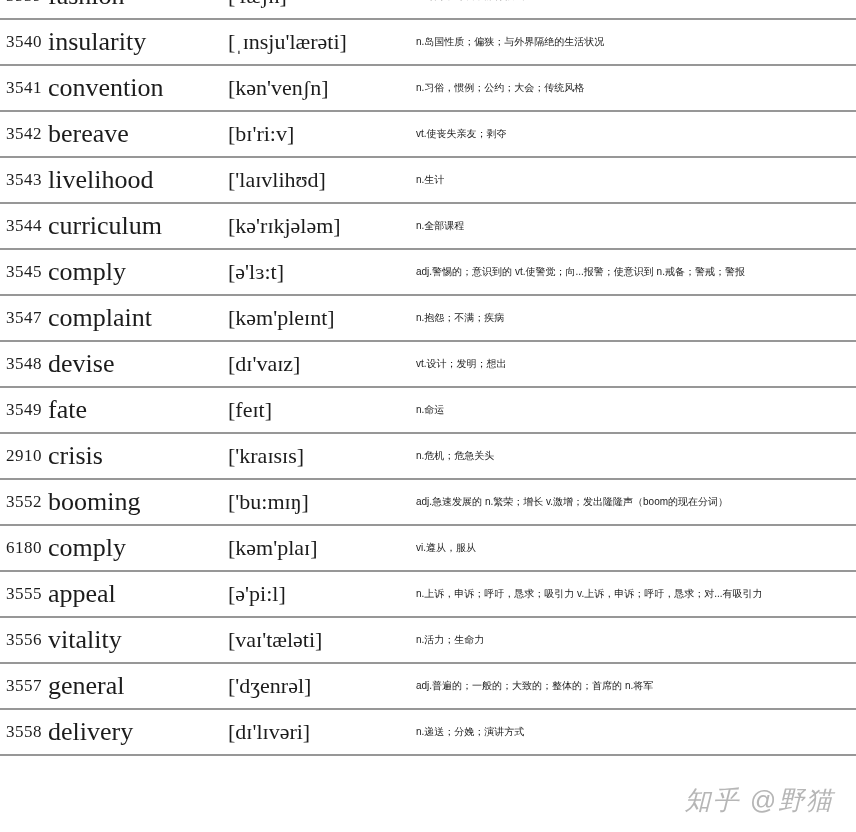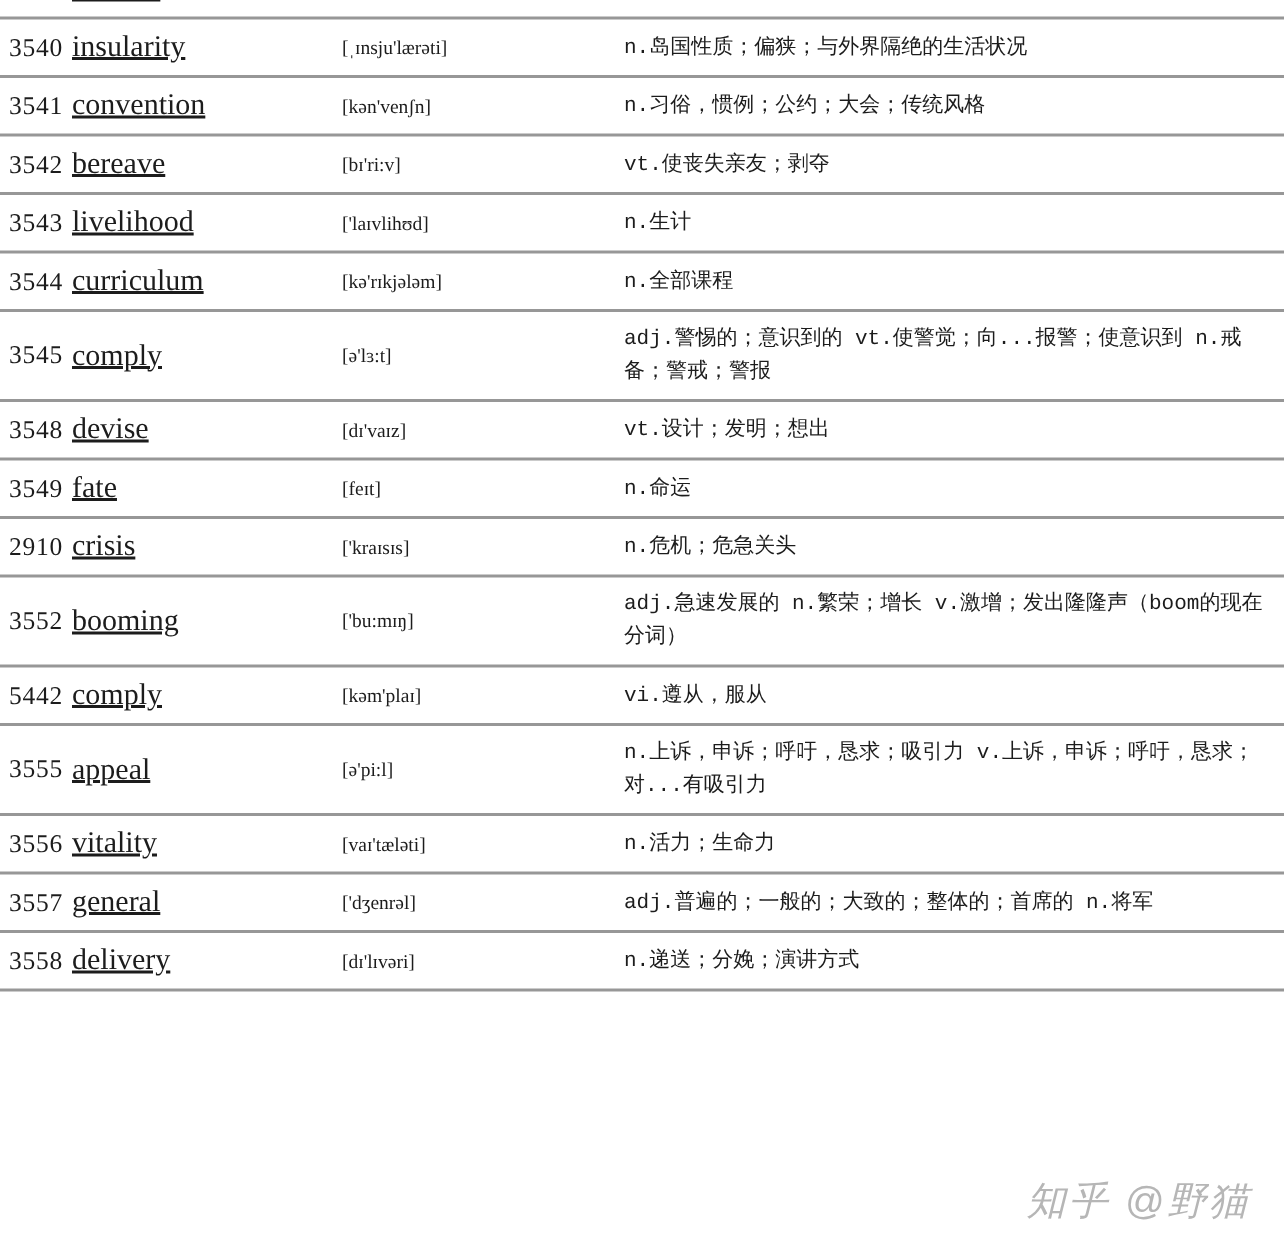--- a/index.html
+++ b/index.html
@@ -28,34 +28,33 @@
   td.c-no {
     width: 46px;
     padding-left: 6px;
     font-size: 17px;
     letter-spacing: 0.5px;
     white-space: nowrap;
   }
   td.c-word {
     width: 182px;
     padding-left: 2px;
-    font-size: 20px;
+    font-size: 26px;
     white-space: nowrap;
-    text-decoration: underline;
   }
   td.c-ph {
     width: 188px;
-    font-size: 13px;
+    font-size: 22px;
     white-space: nowrap;
   }
   td.c-def {
     padding-right: 10px;
-    font-size: 14px;
+    font-size: 10px;
     line-height: 22px;
-    font-family: Liberation Mono, monospace;
+    font-family: Liberation Sans, sans-serif;
   }
   .watermark {
     position: absolute;
     right: 22px;
     bottom: 14px;
     font-family: "Liberation Sans", "DejaVu Sans", sans-serif;
     font-size: 26px;
     letter-spacing: 2px;
     color: rgba(158, 158, 158, 0.75);
     text-shadow: 1px 1px 0 rgba(255,255,255,0.9), -1px -1px 0 rgba(255,255,255,0.6);
@@ -113,20 +112,26 @@
   </tr>
 
   <tr>
     <td class="c-no">3545</td>
     <td class="c-word">comply</td>
     <td class="c-ph">[ə'lɜ:t]</td>
     <td class="c-def">adj.警惕的；意识到的 vt.使警觉；向...报警；使意识到 n.戒备；警戒；警报</td>
   </tr>
 
 
+  <tr>
+    <td class="c-no">3547</td>
+    <td class="c-word">complaint</td>
+    <td class="c-ph">[kəm'pleɪnt]</td>
+    <td class="c-def">n.抱怨；不满；疾病</td>
+  </tr>
 
   <tr>
     <td class="c-no">3548</td>
     <td class="c-word">devise</td>
     <td class="c-ph">[dɪ'vaɪz]</td>
     <td class="c-def">vt.设计；发明；想出</td>
   </tr>
 
   <tr>
     <td class="c-no">3549</td>
@@ -144,21 +149,21 @@
 
 
   <tr>
     <td class="c-no">3552</td>
     <td class="c-word">booming</td>
     <td class="c-ph">['bu:mɪŋ]</td>
     <td class="c-def">adj.急速发展的 n.繁荣；增长 v.激增；发出隆隆声（boom的现在分词）</td>
   </tr>
 
   <tr>
-    <td class="c-no">5442</td>
+    <td class="c-no">6180</td>
     <td class="c-word">comply</td>
     <td class="c-ph">[kəm'plaɪ]</td>
     <td class="c-def">vi.遵从，服从</td>
   </tr>
 
 
   <tr>
     <td class="c-no">3555</td>
     <td class="c-word">appeal</td>
     <td class="c-ph">[ə'pi:l]</td>

